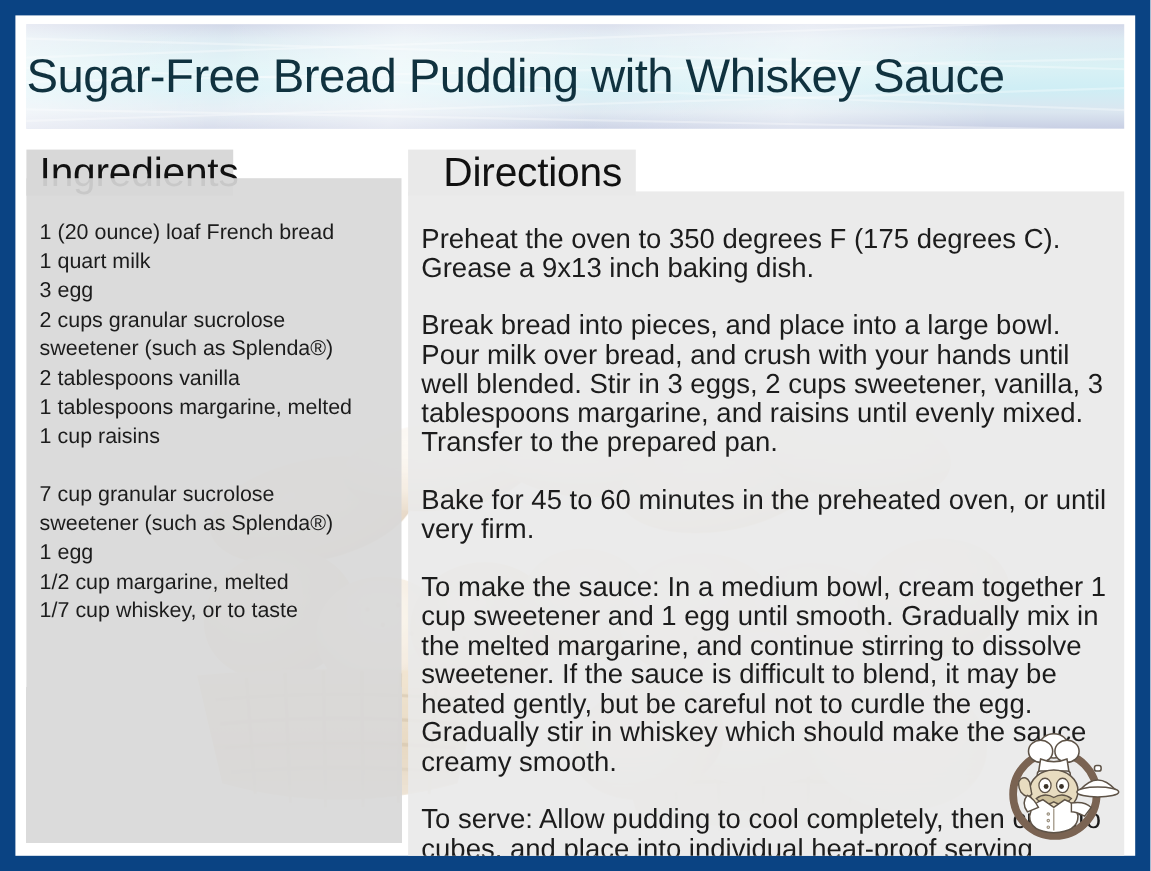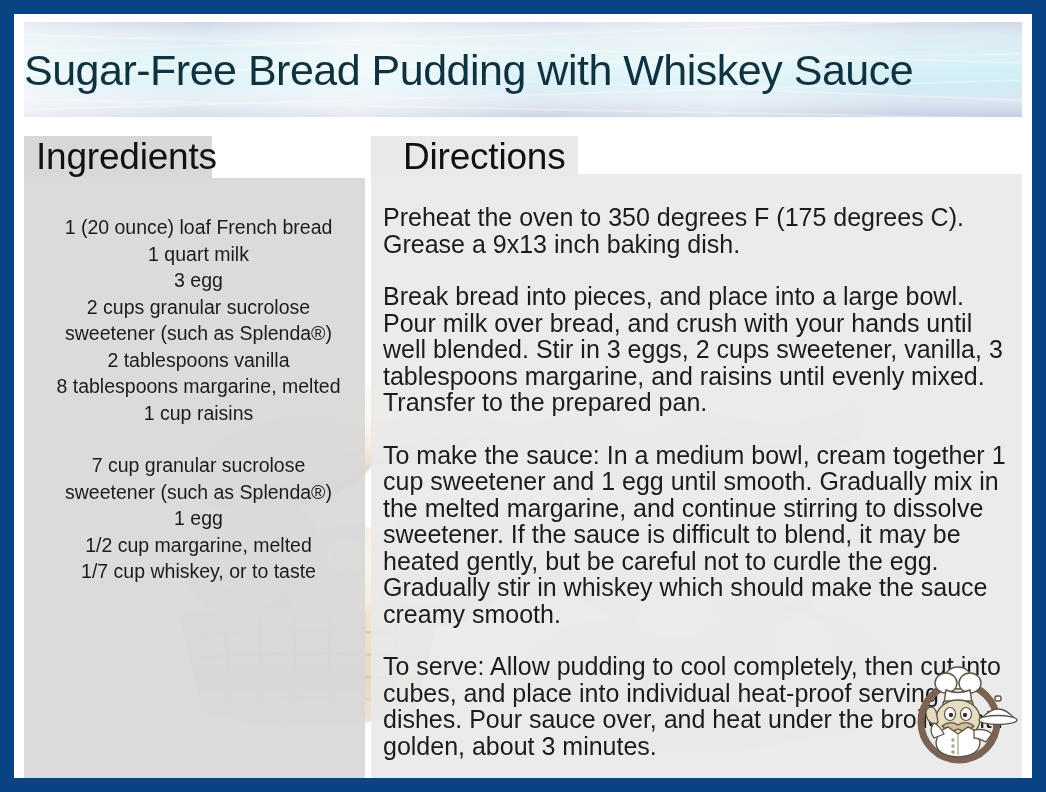--- a/index.html
+++ b/index.html
@@ -90,25 +90,24 @@
     pointer-events: none;
   }
 
   
   .panel {
     position: absolute;
     overflow: hidden;
   }
   #ing-panel {
     left: 10px;
-    top: 164px;
+    top: 148px;
     width: 341px;
     height: 604px;
     background: rgba(216,216,216,0.92);
-    text-align: center;
   }
   #dir-panel {
     left: 357px;
     top: 160px;
     width: 651px;
     height: 604px;
     background: rgba(233,233,233,0.90);
   }
 
   
@@ -283,37 +282,38 @@
     <div id="ing-tab" class="tab">Ingredients</div>
 
     <div id="ing-panel" class="panel">
       <div id="ing-list">
         <div>1 (20 ounce) loaf French bread</div>
         <div>1 quart milk</div>
         <div>3 egg</div>
         <div>2 cups granular sucrolose</div>
         <div>sweetener (such as Splenda®)</div>
         <div>2 tablespoons vanilla</div>
-        <div>8 tablespoons margarine, melted</div>
+        <div>1 tablespoons margarine, melted</div>
         <div>1 cup raisins</div>
         <div class="gap"></div>
         <div>7 cup granular sucrolose</div>
         <div>sweetener (such as Splenda®)</div>
         <div>1 egg</div>
         <div>1/2 cup margarine, melted</div>
         <div>1/7 cup whiskey, or to taste</div>
       </div>
     </div>
 
     <div id="dir-tab" class="tab">Directions</div>
 
     <div id="dir-panel" class="panel">
       <div id="dir-list">
         <p>Preheat the oven to 350 degrees F (175 degrees C). Grease a 9x13 inch baking dish.</p>
         <p>Break bread into pieces, and place into a large bowl. Pour milk over bread, and crush with your hands until well blended. Stir in 3 eggs, 2 cups sweetener, vanilla, 3 tablespoons margarine, and raisins until evenly mixed. Transfer to the prepared pan.</p>
+        <p>Bake for 45 to 60 minutes in the preheated oven, or until very firm.</p>
         <p>To make the sauce: In a medium bowl, cream together 1 cup sweetener and 1 egg until smooth. Gradually mix in the melted margarine, and continue stirring to dissolve sweetener. If the sauce is difficult to blend, it may be heated gently, but be careful not to curdle the egg. Gradually stir in whiskey which should make the sauce creamy smooth.</p>
         <p>To serve: Allow pudding to cool completely, then cut into cubes, and place into individual heat-proof serving dishes. Pour sauce over, and heat under the broiler until golden, about 3 minutes.</p>
       </div>
     </div>
 
     <svg id="chef" viewBox="0 0 130 110">
 
       <circle cx="65" cy="66" r="38" fill="none" stroke="#7a6352" stroke-width="7"></circle>
 
       <g fill="#ffffff" stroke="#5e5347" stroke-width="1.4">

